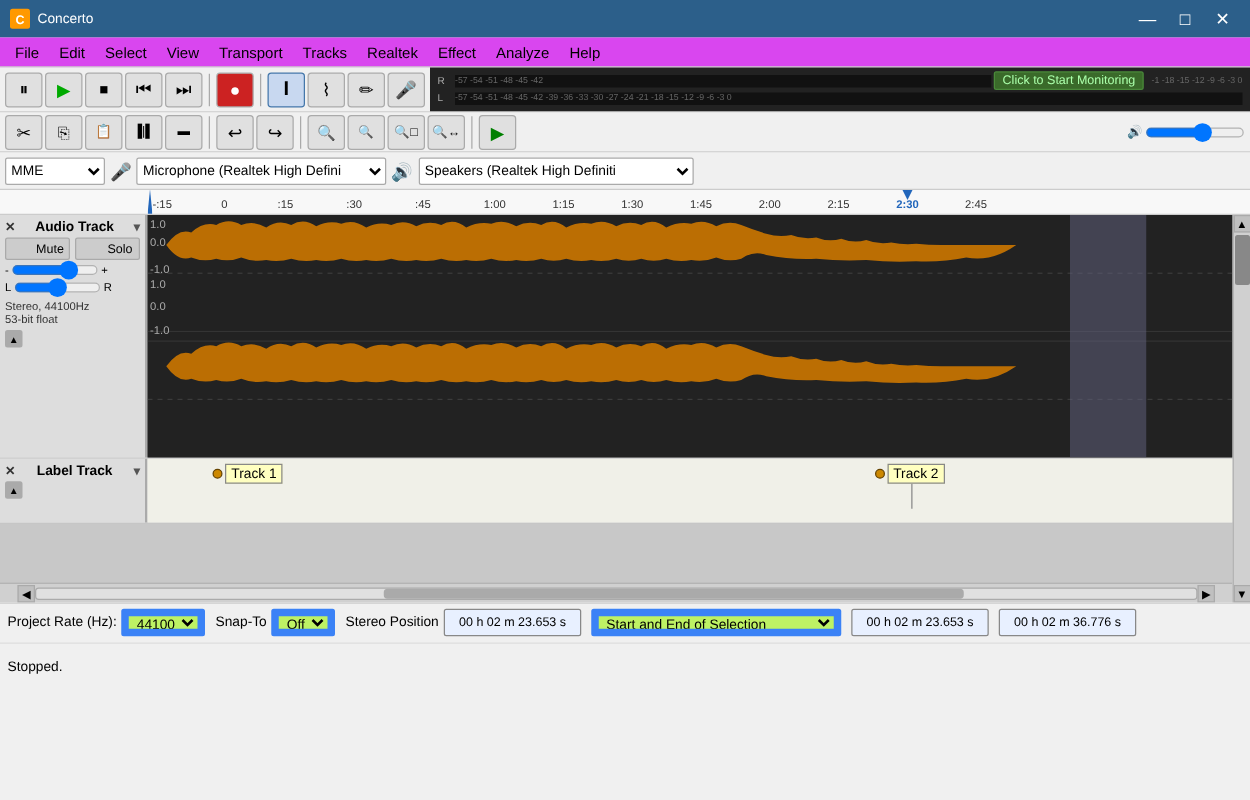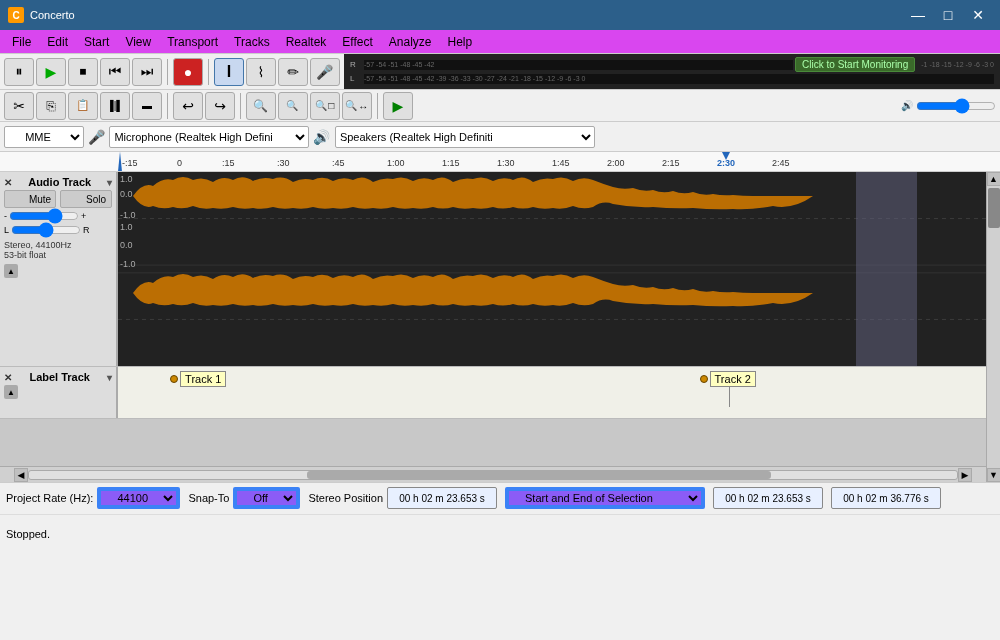--- a/index.html
+++ b/index.html
@@ -253,22 +253,22 @@
     .statusbar-bottom {
       display: flex;
       align-items: flex-end;
       padding: 2px 6px;
       font-size: 11px;
       height: 28px;
     }
     .status-group { display: flex; align-items: center; gap: 4px; }
     .status-label { font-size: 11px; }
     .status-select {
-      height: 22px; font-size: 11px; border: 4px solid #3b82f6; background: #8b5cf6;
-      border-radius: 2px; padding: 0 12px; cursor: pointer;
+      height: 22px; font-size: 11px; border: 6px solid #3b82f6; background: #bef264;
+      border-radius: 2px; padding: 0 2px; cursor: pointer;
     }
     .status-input {
       height: 22px; font-size: 10px; border: 1px solid #888; background: #e8f0ff;
       border-radius: 2px; padding: 0 2px; width: 110px; text-align: center;
     }
 
     
     .main-toolbar-row {
       display: flex;
       height: 36px;
@@ -330,21 +330,21 @@
   <div class="titlebar-controls">
     <button class="titlebar-btn">—</button>
     <button class="titlebar-btn">□</button>
     <button class="titlebar-btn close">✕</button>
   </div>
 </div>
 
 <div class="menubar">
   <span class="menu-item">File</span>
   <span class="menu-item">Edit</span>
-  <span class="menu-item">Start</span>
+  <span class="menu-item">Select</span>
   <span class="menu-item">View</span>
   <span class="menu-item">Transport</span>
   <span class="menu-item">Tracks</span>
   <span class="menu-item">Realtek</span>
   <span class="menu-item">Effect</span>
   <span class="menu-item">Analyze</span>
   <span class="menu-item">Help</span>
 </div>
 
 <div class="main-toolbar-row">
@@ -400,31 +400,31 @@
   <button class="tb-btn" style="font-size:10px;">🔍↔</button>
   <div class="tb-separator"></div>
   <button class="tb-btn" style="color:green;">▶</button>
   <span style="flex:1;"></span>
 
   <span style="font-size:10px;color:#333;">🔊</span>
   <input type="range" class="mixer-slider" min="0" max="100" value="60" style="">
 </div>
 
 <div class="mixer-row">
-  <select class="dropdown-select" style="width:80px;text-align:center;">
+  <select class="dropdown-select" style="width:80px;">
     <option>MME</option>
     <option>DirectSound</option>
     <option>WASAPI</option>
   </select>
   <span style="font-size:14px;">🎤</span>
   <select class="dropdown-select" style="width:200px;">
     <option>Microphone (Realtek High Defini</option>
   </select>
   <span style="font-size:14px;">🔊</span>
-  <select class="dropdown-select" style="width:260px;">
+  <select class="dropdown-select" style="width:220px;">
     <option>Speakers (Realtek High Definiti</option>
   </select>
 </div>
 
 <div class="timeline-ruler">
   <div style="width:4px;height:20px;background:#2266bb;clip-path:polygon(0 100%,50% 0,100% 100%);"></div>
   <div class="ruler-canvas">
     <svg width="100%" height="20" style="position:absolute;top:0;left:0;">
 
       <text x="0" y="14" font-size="9" fill="#333">-:15</text>

